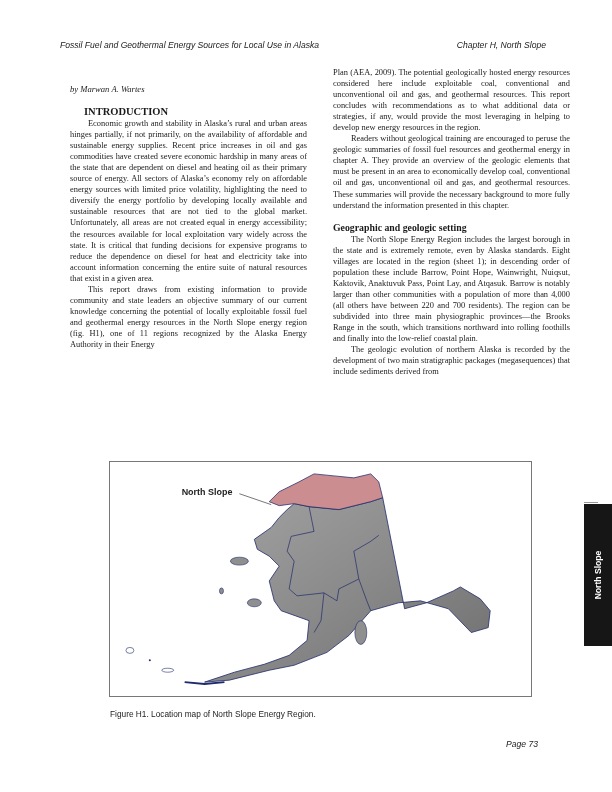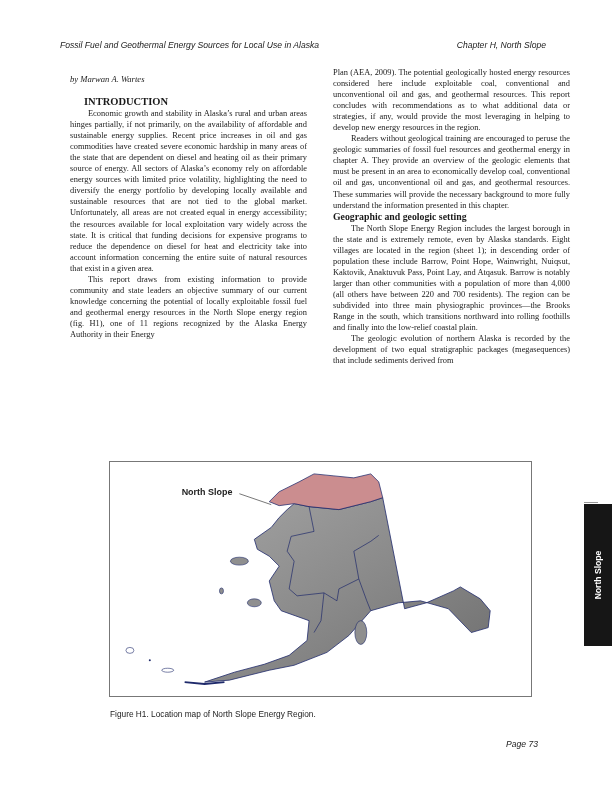--- a/index.html
+++ b/index.html
@@ -17,24 +17,24 @@
     position: absolute; top: 67px; width: 237px;
     font-size: 8.4px; line-height: 11.05px; text-align: justify;
   }
   .col.left { left: 70px; }
   .col.right { left: 333px; }
 
   .title {
     font-weight: bold; font-size: 10.5px; line-height: 12.6px; text-align: left;
     letter-spacing: -0.1px;
   }
-  .byline { font-style: italic; margin-top: 7px; font-size: 8.6px; }
+  .byline { font-style: italic; margin-top: 17px; font-size: 8.6px; }
   .h1 { font-weight: bold; font-size: 10.5px; margin-top: 11px; line-height: 12px; margin-left: 14px; }
   .h2 { font-weight: bold; font-size: 9.8px; line-height: 12px; text-align: left; }
-  .h2.spaced { }
+  .h2.spaced { margin-top: 11px; }
   p.indent { text-indent: 18px; }
 
   .figure-frame {
     position: absolute; left: 109px; top: 461px; width: 423px; height: 236px;
     border: 1.2px solid #777; background: #fff; overflow: hidden;
   }
   .figure-frame svg { width: 100%; height: 100%; display: block; }
   .fig-caption {
     position: absolute; left: 110px; top: 709px;
     font-family: "Liberation Sans", sans-serif; font-size: 8.3px; color: #222; text-align: center;
@@ -70,21 +70,21 @@
   <div class="h1">INTRODUCTION</div>
   <p class="indent">Economic growth and stability in Alaska’s rural and urban areas hinges partially, if not primarily, on the availability of affordable and sustainable energy supplies. Recent price increases in oil and gas commodities have created severe economic hardship in many areas of the state that are dependent on diesel and heating oil as their primary source of energy. All sectors of Alaska’s economy rely on affordable energy sources with limited price volatility, highlighting the need to diversify the energy portfolio by developing locally available and sustainable resources that are not tied to the global market. Unfortunately, all areas are not created equal in energy accessibility; the resources available for local exploitation vary widely across the state. It is critical that funding decisions for expensive programs to reduce the dependence on diesel for heat and electricity take into account information concerning the entire suite of natural resources that exist in a given area.</p>
   <p class="indent">This report draws from existing information to provide community and state leaders an objective summary of our current knowledge concerning the potential of locally exploitable fossil fuel and geothermal energy resources in the North Slope energy region (fig. H1), one of 11 regions recognized by the Alaska Energy Authority in their Energy</p>
 </div>
 
 <div class="col right">
   <p>Plan (AEA, 2009). The potential geologically hosted energy resources considered here include exploitable coal, conventional and unconventional oil and gas, and geothermal resources. This report concludes with recommendations as to what additional data or strategies, if any, would provide the most leveraging in helping to develop new energy resources in the region.</p>
   <p class="indent">Readers without geological training are encouraged to peruse the geologic summaries of fossil fuel resources and geothermal energy in chapter A. They provide an overview of the geologic elements that must be present in an area to economically develop coal, conventional oil and gas, unconventional oil and gas, and geothermal resources. These summaries will provide the necessary background to more fully understand the information presented in this chapter.</p>
   <div class="h2 spaced">Geographic and geologic setting</div>
   <p class="indent">The North Slope Energy Region includes the largest borough in the state and is extremely remote, even by Alaska standards. Eight villages are located in the region (sheet 1); in descending order of population these include Barrow, Point Hope, Wainwright, Nuiqsut, Kaktovik, Anaktuvuk Pass, Point Lay, and Atqasuk. Barrow is notably larger than other communities with a population of more than 4,000 (all others have between 220 and 700 residents). The region can be subdivided into three main physiographic provinces—the Brooks Range in the south, which transitions northward into rolling foothills and finally into the low-relief coastal plain.</p>
-  <p class="indent">The geologic evolution of northern Alaska is recorded by the development of two equal stratigraphic packages (megasequences) that include sediments derived from</p>
+  <p class="indent">The geologic evolution of northern Alaska is recorded by the development of two main stratigraphic packages (megasequences) that include sediments derived from</p>
 </div>
 
 <div class="figure-frame">
   <svg viewBox="0 0 423 236" preserveAspectRatio="none">
     <defs>
       <linearGradient id="landShade" x1="0" y1="0" x2="1" y2="1">
         <stop offset="0" stop-color="#a3a3a3"></stop>
         <stop offset="0.5" stop-color="#8a8a8a"></stop>
         <stop offset="1" stop-color="#6e6e6e"></stop>
       </linearGradient>

